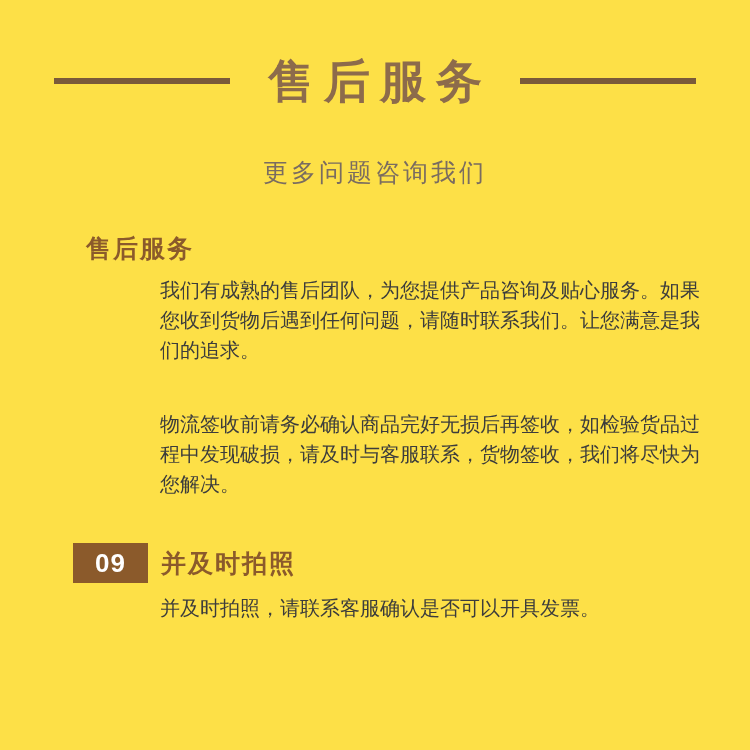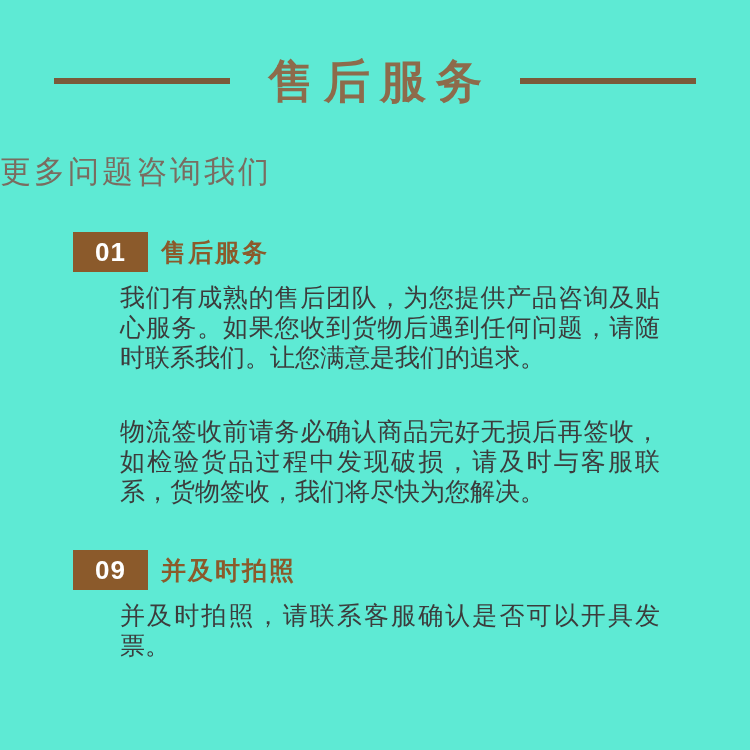--- a/index.html
+++ b/index.html
@@ -5,21 +5,21 @@
   * { margin: 0; padding: 0; box-sizing: border-box; }
   html, body { background: #ffffff; }
   body {
     font-family: "Liberation Sans", "DejaVu Sans", sans-serif;
     -webkit-font-smoothing: antialiased;
   }
   .page {
     position: relative;
     width: 750px;
     height: 750px;
-    background: #5eead4;
+    background: #fde047;
     overflow: hidden;
   }
 
   
   .header {
     padding-top: 54px;
     display: flex;
     align-items: center;
     justify-content: center;
     gap: 28px;
@@ -35,21 +35,22 @@
     font-size: 46px;
     line-height: 54px;
     font-weight: bold;
     color: #8D6B4B;
     letter-spacing: 10px;
     text-indent: 10px; 
     white-space: nowrap;
   }
   .page-subtitle {
     margin-top: 48px;
-    font-size: 31px;
+    text-align: center;
+    font-size: 25px;
     line-height: 32px;
     color: #7A6C60;
     letter-spacing: 3px;
   }
 
   
   .sections {
     margin-top: 44px;
   }
   .service-section {
@@ -75,24 +76,24 @@
   }
   .section-heading {
     margin-left: 13px;
     font-size: 25px;
     font-weight: bold;
     color: #8B5A2B;
     letter-spacing: 2px;
     white-space: nowrap;
   }
   .section-body {
-    margin-left: 47px;
+    margin-left: 87px;
     margin-top: 10px;
     width: 540px;
-    font-size: 25px;
+    font-size: 20px;
     line-height: 30px;
     color: #3C3C3C;
     text-align: justify;
   }
 </style>
 </head>
 <body>
 
 <div class="page">
 
@@ -101,21 +102,20 @@
     <h1 class="page-title">售后服务</h1>
     <span class="divider-line divider-right"></span>
   </div>
 
   <div class="page-subtitle">更多问题咨询我们</div>
 
   <div class="sections">
 
     <div class="service-section">
       <div class="section-header">
-        <div class="section-number-badge">01</div>
         <div class="section-heading">售后服务</div>
       </div>
       <p class="section-body">我们有成熟的售后团队，为您提供产品咨询及贴心服务。如果您收到货物后遇到任何问题，请随时联系我们。让您满意是我们的追求。</p>
     </div>
 
     <div class="service-section">
       <p class="section-body">物流签收前请务必确认商品完好无损后再签收，如检验货品过程中发现破损，请及时与客服联系，货物签收，我们将尽快为您解决。</p>
     </div>
 
     <div class="service-section">

